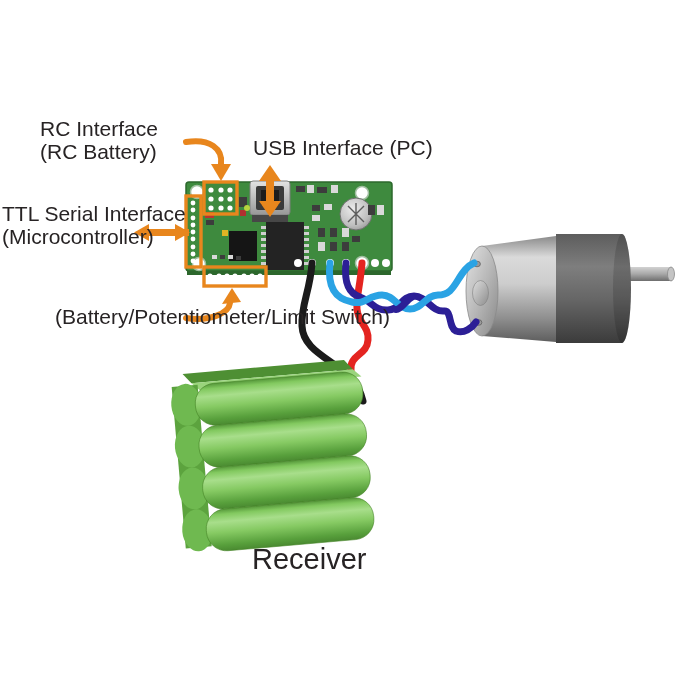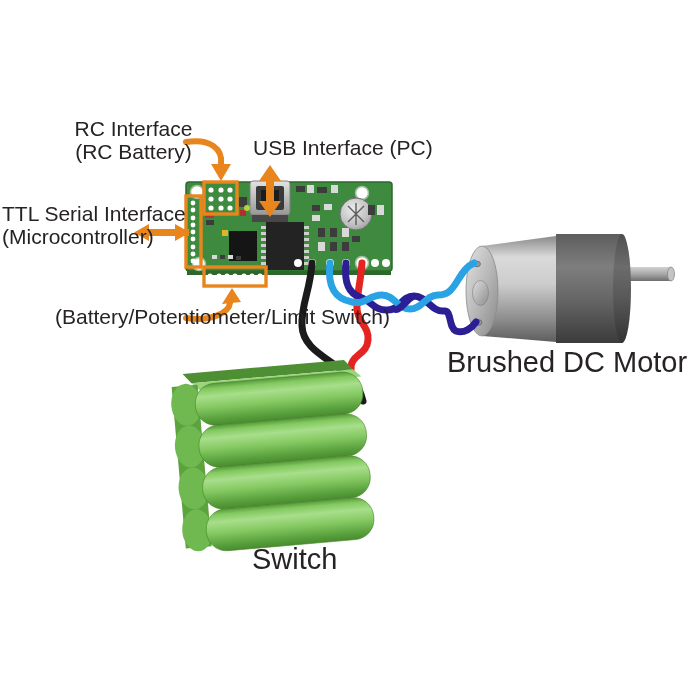--- a/index.html
+++ b/index.html
@@ -6,21 +6,21 @@
   .stage{
     position:relative;width:700px;height:700px;
     background:var(--background,#ffffff);
     font-family:"Liberation Sans",sans-serif;overflow:hidden;
   }
   .stage svg{position:absolute;left:0;top:0;}
   .lbl{
     position:absolute;color:var(--label-text,#272324);
     font-size:21px;line-height:23px;white-space:nowrap;
   }
-  .lbl-rc{left:40px;top:117px;width:145px;text-align:center;margin-left:21px;}
+  .lbl-rc{left:40px;top:117px;width:145px;}
   .lbl-usb{left:253px;top:136px;text-align:right;}
   .lbl-ttl{left:2px;top:202px;}
   .lbl-analog{left:55px;top:305px;}
   .lbl-big{font-size:29px;line-height:32px;}
   .lbl-motor{left:447px;top:346px;}
   .lbl-battery{left:252px;top:543px;}
   .wire{fill:none;stroke-linecap:round;stroke-width:7px;}
   .wire-black{stroke:var(--wire-black,#1b1b1b);}
   .wire-red{stroke:var(--wire-red,#e42420);}
   .wire-lblue{stroke:var(--wire-light-blue,#2aa3e4);}
@@ -272,17 +272,16 @@
 
 <div class="lbl lbl-ttl">
   <div>TTL Serial Interface</div>
   <div>(Microcontroller)</div>
 </div>
 
 <div class="lbl lbl-analog">
   <div>(Battery/Potentiometer/Limit Switch)</div>
 </div>
 
-<div class="lbl lbl-big lbl-motor">Brushed DC Motor</div>
-
-<div class="lbl lbl-big lbl-battery">Switch</div>
+
+<div class="lbl lbl-big lbl-battery">Receiver</div>
 
 </div>
 
 </body></html>

